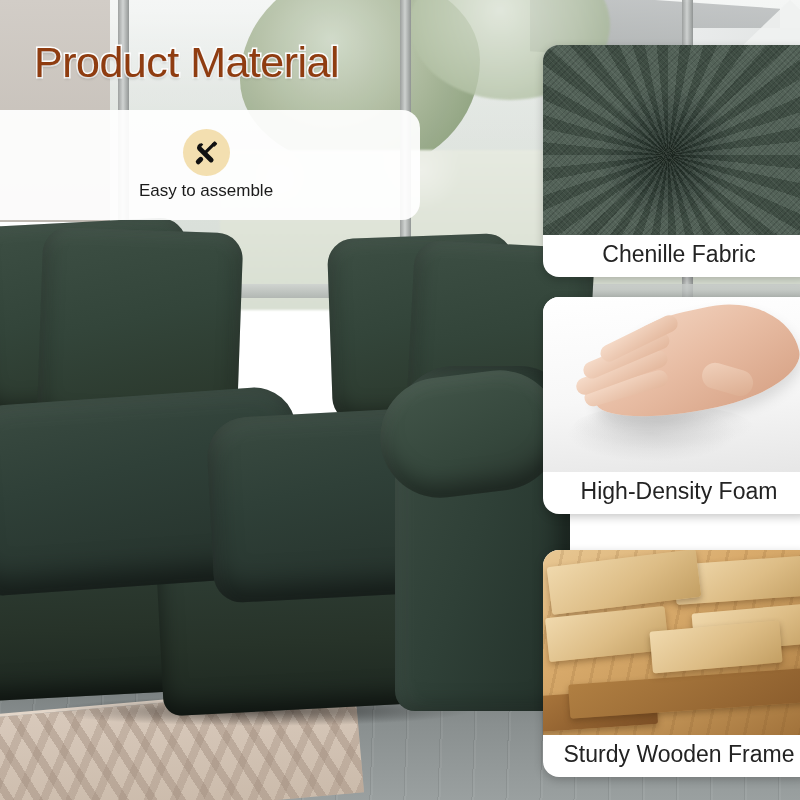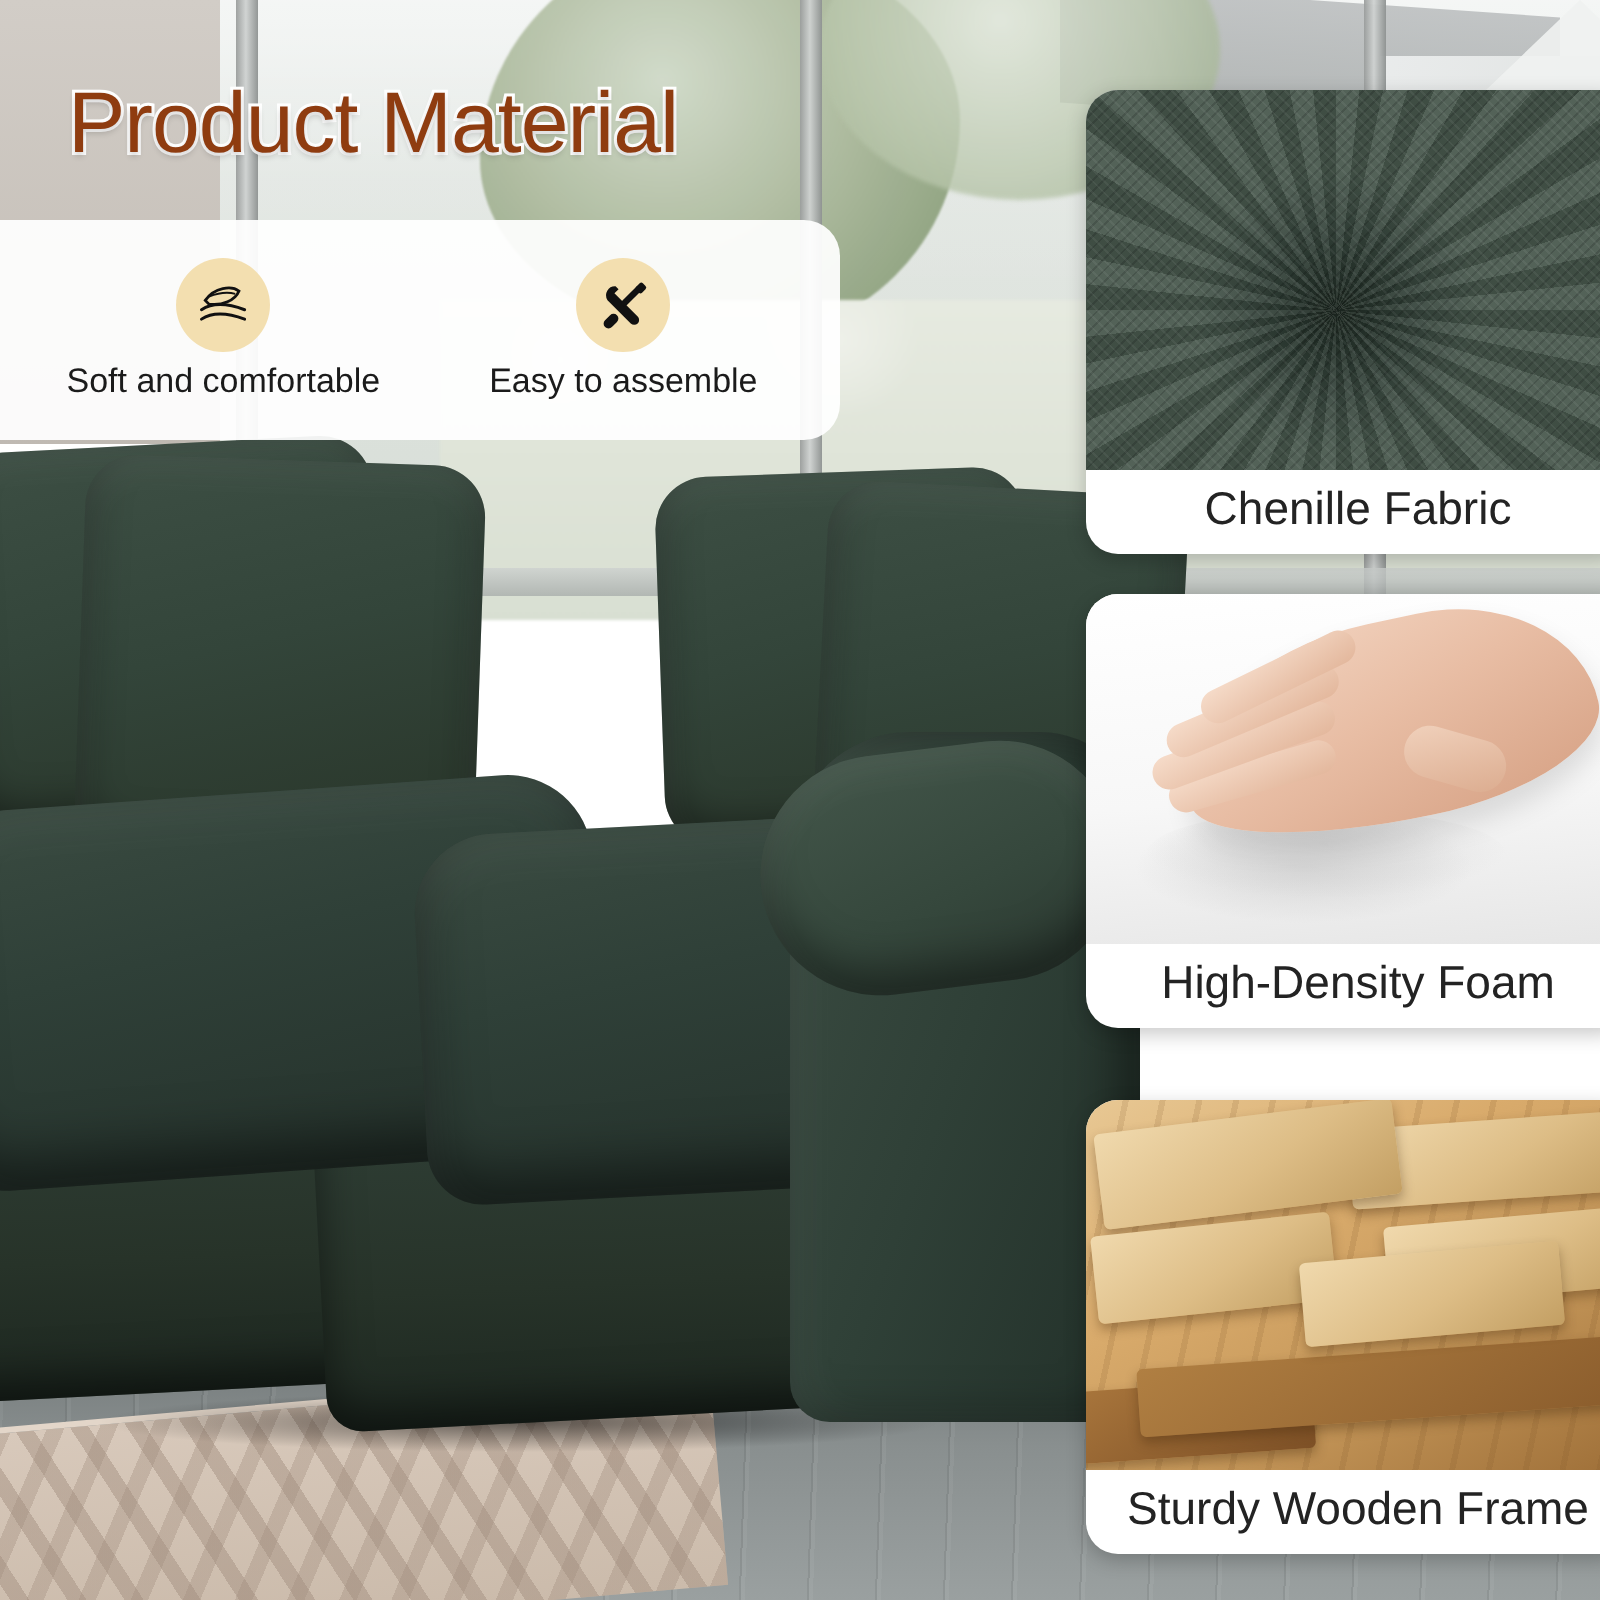--- a/index.html
+++ b/index.html
@@ -304,31 +304,20 @@
       <div class="seat seat-r chenille"></div>
       <div class="arm chenille"></div>
       <div class="arm-roll chenille"></div>
     </div>
   </div>
 
   <div class="title">Product Material</div>
 
   <div class="feature-panel">
 
-    <div class="feature">
-      <div class="feature-circle">
-        <svg width="30" height="30" viewBox="0 0 32 32" aria-hidden="true">
-          <path d="M6 13 C11 6, 20 5, 24 8 C22 13, 15 16, 8 15 Z" fill="none" stroke="#111" stroke-width="1.5"></path>
-          <path d="M8 11 C13 9, 18 8.5, 22 9.5" fill="none" stroke="#111" stroke-width="1"></path>
-          <path d="M4 18 C10 14, 19 15, 27 18" fill="none" stroke="#111" stroke-width="1.6" stroke-linecap="round"></path>
-          <path d="M4 23 C10 19, 19 20, 27 23" fill="none" stroke="#111" stroke-width="1.6" stroke-linecap="round"></path>
-        </svg>
-      </div>
-      <div class="feature-label">Soft and comfortable</div>
-    </div>
 
     <div class="feature">
       <div class="feature-circle">
         <svg width="30" height="30" viewBox="0 0 32 32" aria-hidden="true">
           <path d="M11.5 5.5 a4.8 4.8 0 0 0-4.3 7.4 l12.4 12.4 a2.6 2.6 0 0 0 3.7-3.7 L10.9 9.2 l2.2-2.2 Z" fill="#111"></path>
           <rect x="4.5" y="21.5" width="9" height="5.2" rx="2.6" fill="#111" transform="rotate(-45 9 24)"></rect>
           <rect x="13" y="9" width="14" height="3.4" rx="1.7" fill="#111" transform="rotate(-45 20 10.7)"></rect>
           <rect x="22.5" y="4.2" width="5" height="4.4" rx="1.2" fill="#111" transform="rotate(-45 25 6.4)"></rect>
         </svg>
       </div>

